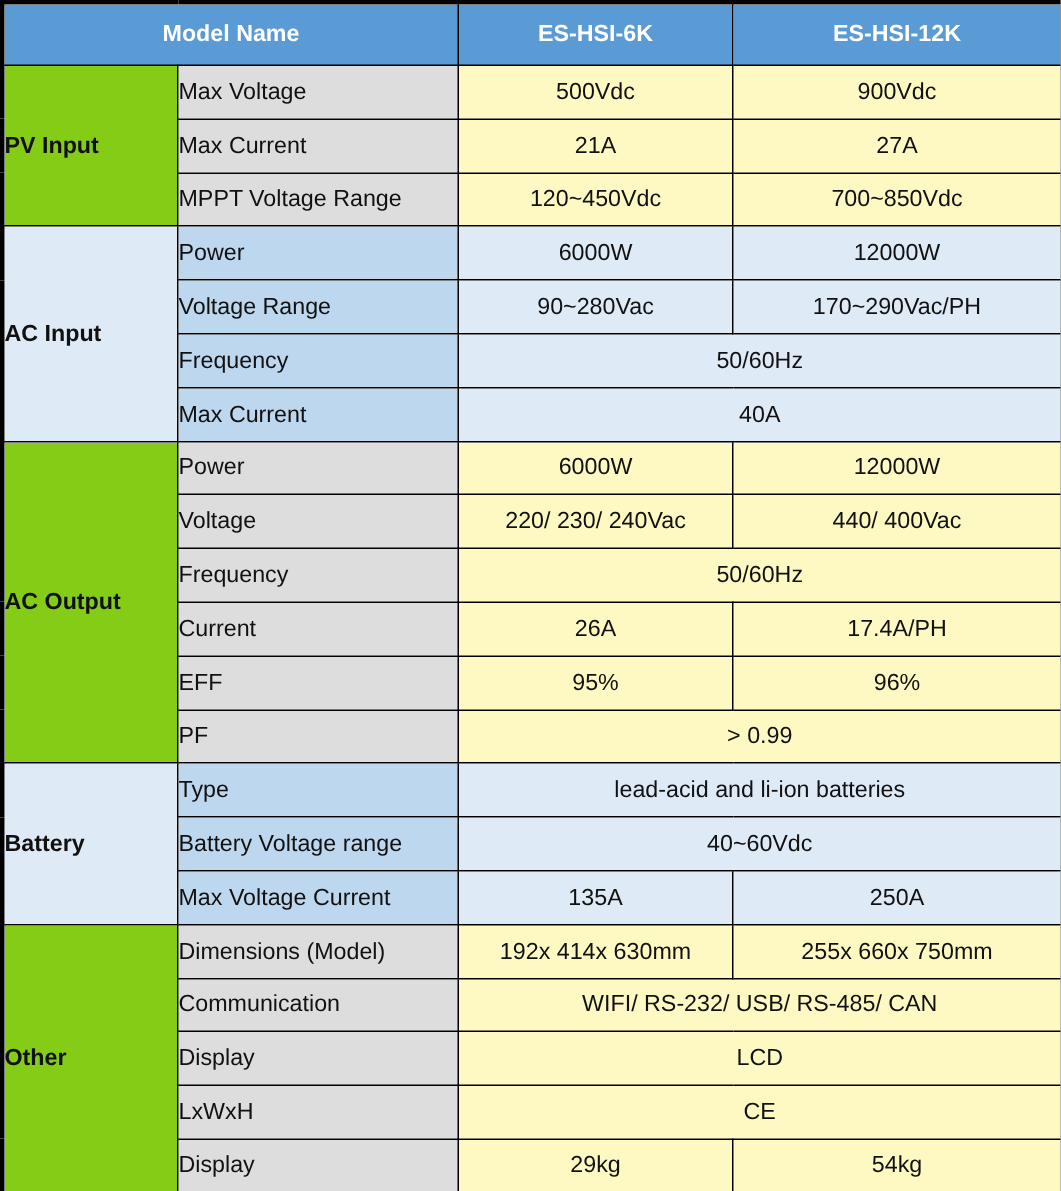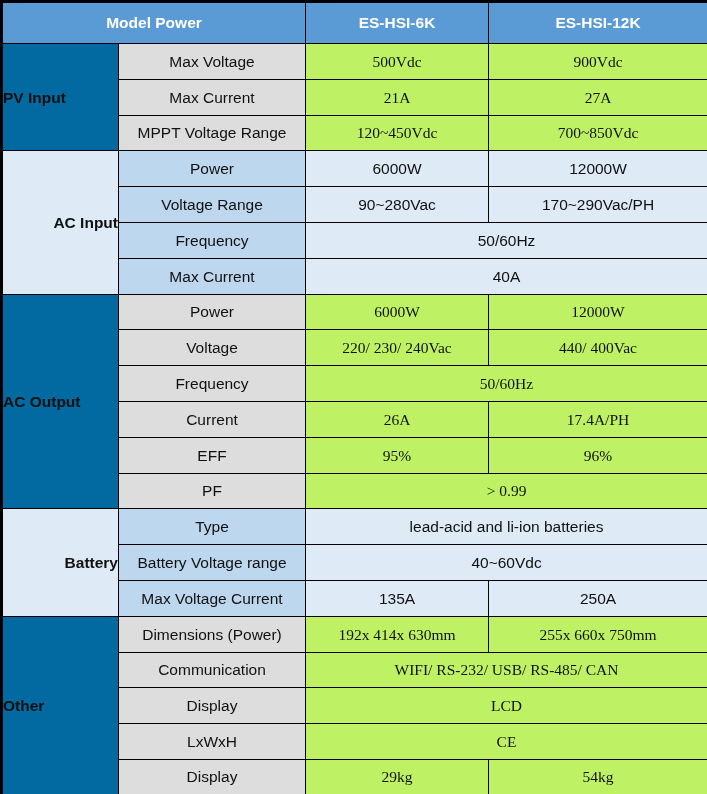--- a/index.html
+++ b/index.html
@@ -45,53 +45,53 @@
     text-align: center;
     border-bottom: 2.5px solid var(--border);
   }
   td.section-cell {
     font-weight: bold;
     text-align: left;
     padding-left: 8px;
     background: #FFFFFF;
   }
   td.label-cell {
-    text-align: center;
+    text-align: left;
     padding-left: 8px;
     padding-top: 3px;
   }
   td.value-cell {
     text-align: center;
     padding-top: 3px;
     background: #FFFFFF;
   }
   
   .theme-gray td.label-cell   { background: var(--gray-label-bg); }
-  .theme-gray td.value-cell   { background: #bef264; font-family: Liberation Serif, serif; }
-  .theme-gray td.section-cell { background: #0369a1; }
+  .theme-gray td.value-cell   { background: #fef9c3; }
+  .theme-gray td.section-cell { background: #84cc16; }
   .theme-blue td.label-cell   { background: var(--blue-label-bg); }
   .theme-blue td.value-cell   { background: var(--blue-value-bg); }
-  .theme-blue td.section-cell { background: var(--blue-value-bg); text-align: right; }
+  .theme-blue td.section-cell { background: var(--blue-value-bg); }
   
   td.sec-top { border-top: 2.5px solid var(--border); }
 </style>
 </head>
 <body>
 
 <table class="spec">
   <colgroup>
     <col style="width:117px">
     <col style="width:187px">
     <col style="width:183px">
     <col style="width:220px">
   </colgroup>
 
   <tbody>
       <tr class="hdr">
-    <th class="hdr-cell" colspan="2">Model Power</th>
+    <th class="hdr-cell" colspan="2">Model Name</th>
     <th class="hdr-cell">ES-HSI-6K</th>
     <th class="hdr-cell">ES-HSI-12K</th>
   </tr>
 
   <tr class="row theme-gray">
     <td class="section-cell sec-top" rowspan="3">PV Input</td>
     <td class="label-cell sec-top">Max Voltage</td>
     <td class="value-cell sec-top">500Vdc</td>
     <td class="value-cell sec-top">900Vdc</td>
   </tr>
@@ -166,21 +166,21 @@
     <td class="value-cell" colspan="2">40~60Vdc</td>
   </tr>
   <tr class="row theme-blue">
     <td class="label-cell">Max Voltage Current</td>
     <td class="value-cell">135A</td>
     <td class="value-cell">250A</td>
   </tr>
 
   <tr class="row theme-gray">
     <td class="section-cell sec-top" rowspan="5">Other</td>
-    <td class="label-cell sec-top">Dimensions (Power)</td>
+    <td class="label-cell sec-top">Dimensions (Model)</td>
     <td class="value-cell sec-top">192x 414x 630mm</td>
     <td class="value-cell sec-top">255x 660x 750mm</td>
   </tr>
   <tr class="row theme-gray">
     <td class="label-cell">Communication</td>
     <td class="value-cell" colspan="2">WIFI/ RS-232/ USB/ RS-485/ CAN</td>
   </tr>
   <tr class="row theme-gray">
     <td class="label-cell">Display</td>
     <td class="value-cell" colspan="2">LCD</td>

